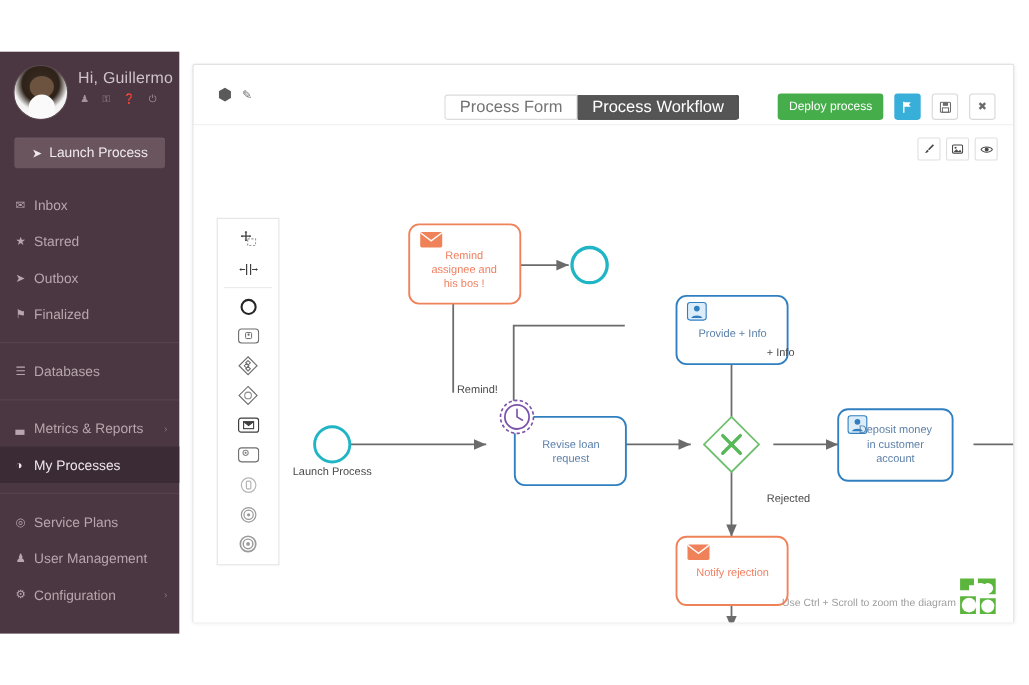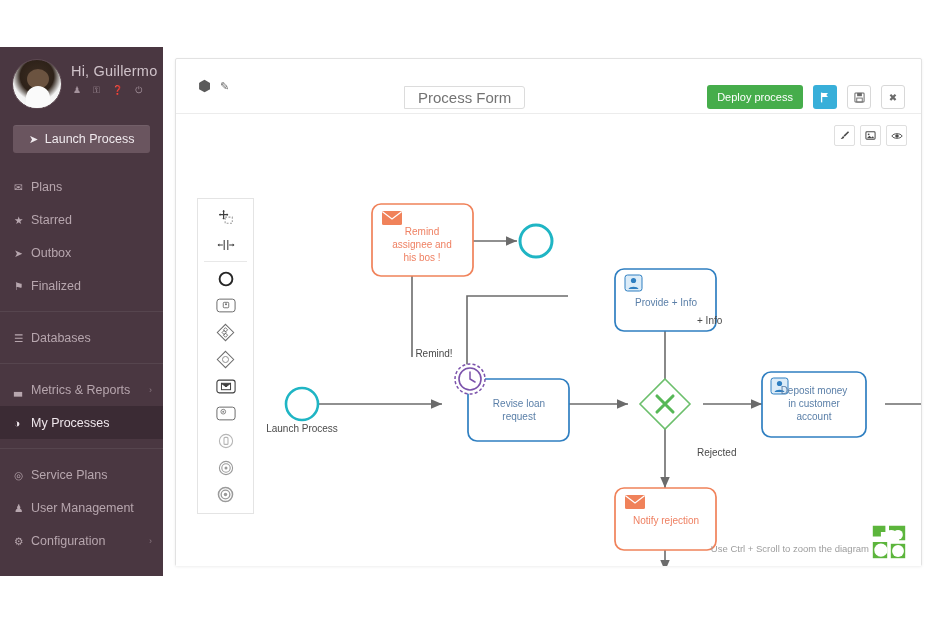--- a/index.html
+++ b/index.html
@@ -150,21 +150,21 @@
     </div>
 
     <div class="launch-btn">
       <span class="ic">➤</span>
       <span>Launch Process</span>
     </div>
 
     <div class="nav">
       <div class="nav-item">
         <span class="nic">✉</span>
-        <span class="lbl">Plans</span>
+        <span class="lbl">Inbox</span>
       </div>
       <div class="nav-item">
         <span class="nic">★</span>
         <span class="lbl">Starred</span>
       </div>
       <div class="nav-item">
         <span class="nic">➤</span>
         <span class="lbl">Outbox</span>
       </div>
       <div class="nav-item">
@@ -213,20 +213,23 @@
 
     <div class="topbar">
       <div class="title-wrap">
         <span class="cube-icon">⬢</span>
         <span class="pencil">✎</span>
       </div>
 
       <div class="tabs">
         <div class="tab">
           <span>Process Form</span>
+        </div>
+        <div class="tab active">
+          <span>Process Workflow</span>
         </div>
       </div>
 
       <div class="actions">
         <div class="btn-deploy">
           <span>Deploy process</span>
         </div>
         <div class="btn-sq btn-blue">
           <svg width="10" height="11" viewBox="0 0 10 11">
             <path d="M1.6 0.6 V10.4" stroke="#fff" stroke-width="1.3" fill="none"></path>

